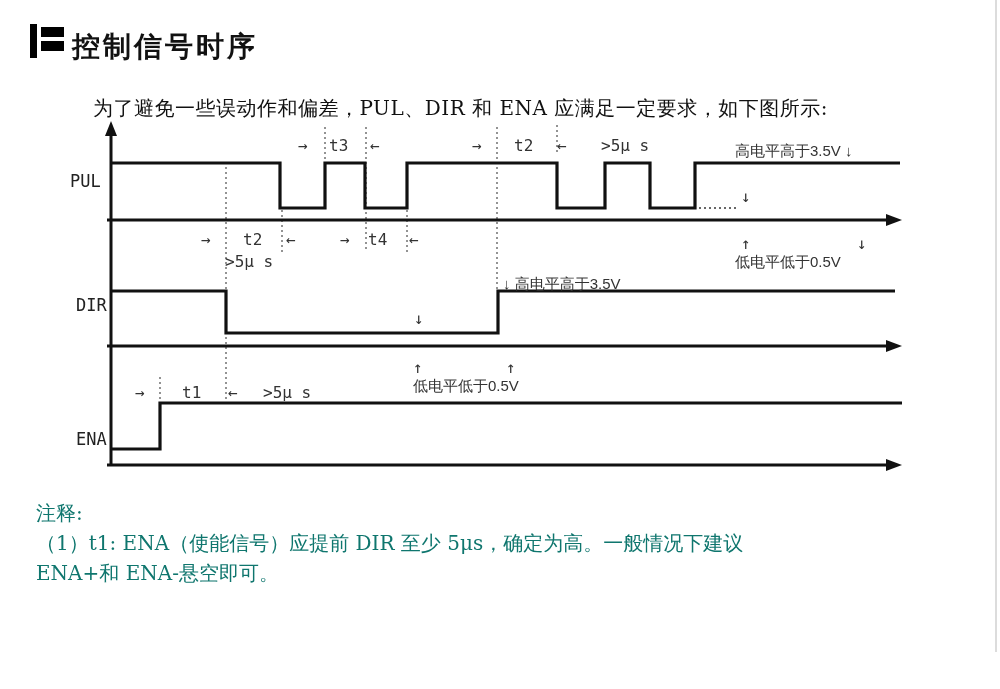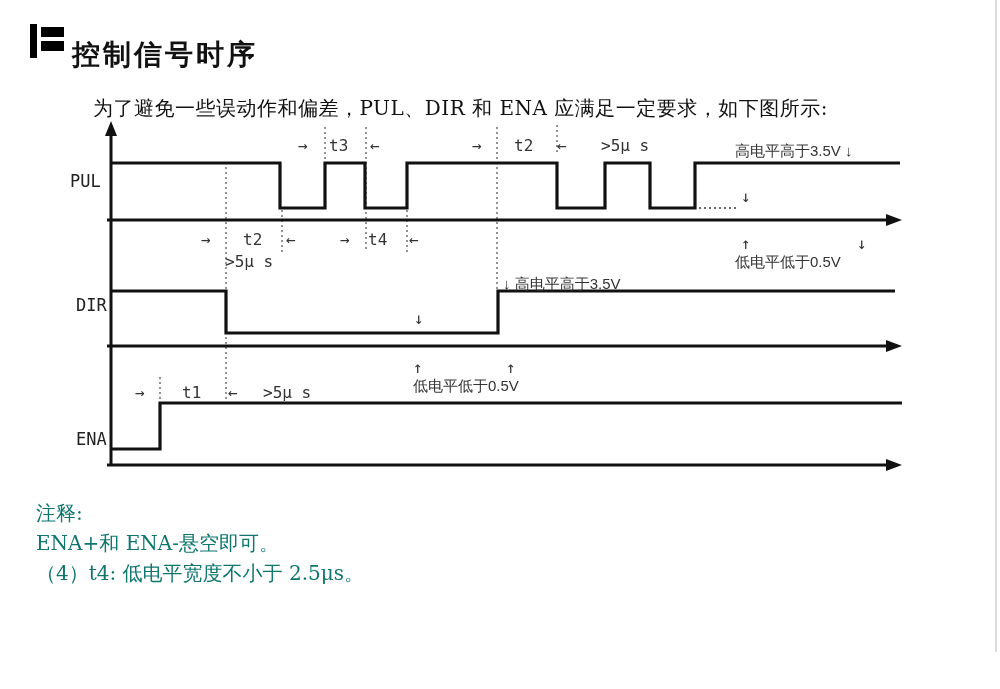--- a/index.html
+++ b/index.html
@@ -7,21 +7,21 @@
     position:relative;width:1000px;height:689px;background:#ffffff;overflow:hidden;
     font-family:"DejaVu Serif", serif;color:#111111;
   }
   .right-border{position:absolute;left:995px;top:0;width:2px;height:652px;background:#dcdcdc;}
   .header{position:absolute;left:30px;top:20px;height:40px;}
   .marker{position:absolute;left:0;top:4px;width:36px;height:34px;}
   .marker .bar-v{position:absolute;left:0;top:0;width:7px;height:34px;background:#000;}
   .marker .bar-h1{position:absolute;left:11px;top:3px;width:23px;height:10px;background:#000;}
   .marker .bar-h2{position:absolute;left:11px;top:17px;width:23px;height:10px;background:#000;}
   .title{
-    position:absolute;left:42px;top:16px;margin:0;white-space:nowrap;
+    position:absolute;left:42px;top:8px;margin:0;white-space:nowrap;
     font-size:28px;font-weight:600;letter-spacing:3px;color:#111;
   }
   .intro{
     position:absolute;left:78px;top:80px;margin:15px;width:910px;white-space:nowrap;
     font-size:20px;letter-spacing:0.5px;color:#111;
   }
   .diagram-svg{position:absolute;left:0;top:0;width:1000px;height:689px;}
   .notes{position:absolute;left:36px;top:498px;width:950px;font-size:20px;color:#0f766e;}
   .notes div{line-height:30px;white-space:nowrap;}
 </style>
@@ -90,18 +90,18 @@
       <text x="506" y="368" fill="#333333" font-size="16" font-family="&quot;DejaVu Sans Mono&quot;, monospace" dominant-baseline="middle">↑</text>
       <text x="413" y="387" fill="#333333" font-size="15" font-family="sans-serif" dominant-baseline="middle">低电平低于0.5V</text>
       <text x="135" y="393" fill="#333333" font-size="16" font-family="&quot;DejaVu Sans Mono&quot;, monospace" dominant-baseline="middle">→</text>
       <text x="182" y="393" fill="#333333" font-size="16" font-family="&quot;DejaVu Sans Mono&quot;, monospace" dominant-baseline="middle">t1</text>
       <text x="228" y="393" fill="#333333" font-size="16" font-family="&quot;DejaVu Sans Mono&quot;, monospace" dominant-baseline="middle">←</text>
       <text x="263" y="393" fill="#333333" font-size="16" font-family="&quot;DejaVu Sans Mono&quot;, monospace" dominant-baseline="middle">&gt;5μ s</text>
     </svg>
 
   <div class="notes">
     <div>注释:</div>
+    <div>（1）t1: ENA（使能信号）应提前 DIR 至少 5μs，确定为高。一般情况下建议</div>
     <div>ENA+和 ENA-悬空即可。</div>
-    <div>（4）t4: 低电平宽度不小于 2.5μs。</div>
   </div>
 
   <div class="right-border"></div>
 </div>
 
 </body></html>

